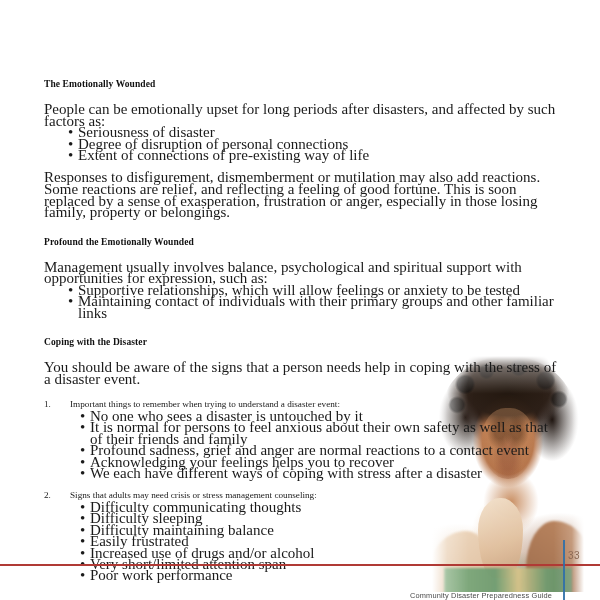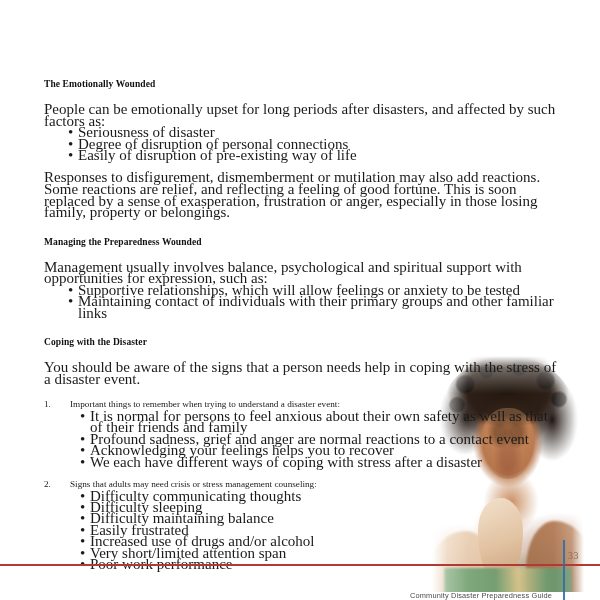--- a/index.html
+++ b/index.html
@@ -245,21 +245,21 @@
     font-family: "Liberation Sans", sans-serif;
     font-size: 7.4px;
     letter-spacing: .15px;
     color: #4a4a4a;
     white-space: nowrap;
   }
   .page-number {
     position: absolute;
     left: 568px;
     top: 550px;
-    font-family: Liberation Serif, serif;
+    font-family: Liberation Sans, sans-serif;
     font-size: 10px;
     color: #8c6a55;
     letter-spacing: .5px;
   }
 </style>
 </head>
 <body>
 
 <div class="page">
 
@@ -278,30 +278,30 @@
   <div class="content">
 
     <h2 class="section-heading">The Emotionally Wounded</h2>
     <div class="gap-l"></div>
 
     <p class="para">People can be emotionally upset for long periods after disasters, and affected by such factors as:</p>
 
     <ul class="bullets indented">
       <li>Seriousness of disaster</li>
       <li>Degree of disruption of personal connections</li>
-      <li>Easily of disruption of pre-existing way of life</li>
+      <li>Extent of connections of pre-existing way of life</li>
     </ul>
 
     <div class="gap-m"></div>
 
     <p class="para">Responses to disfigurement, dismemberment or mutilation may also add reactions. Some reactions are relief, and reflecting a feeling of good fortune. This is soon replaced by a sense of exasperation, frustration or anger, especially in those losing family, property or belongings.</p>
 
     <div class="gap-xl"></div>
 
-    <h2 class="section-heading">Managing the Preparedness Wounded</h2>
+    <h2 class="section-heading">Profound the Emotionally Wounded</h2>
     <div class="gap-l"></div>
 
     <p class="para">Management usually involves balance, psychological and spiritual support with opportunities for expression, such as:</p>
 
     <ul class="bullets indented">
       <li>Supportive relationships, which will allow feelings or anxiety to be tested</li>
       <li>Maintaining contact of individuals with their primary groups and other familiar links</li>
     </ul>
 
     <div class="gap-xl"></div>
@@ -312,20 +312,21 @@
     <p class="para">You should be aware of the signs that a person needs help in coping with the stress of a disaster event.</p>
 
     <div class="gap-l"></div>
 
     <ol class="numbered">
 
       <li>
         <span class="num">1.</span>
         <span class="lead">Important things to remember when trying to understand a disaster event:</span>
         <ul class="bullets">
+          <li>No one who sees a disaster is untouched by it</li>
           <li>It is normal for persons to feel anxious about their own safety as well as that of their friends and family</li>
           <li>Profound sadness, grief and anger are normal reactions to a contact event</li>
           <li>Acknowledging your feelings helps you to recover</li>
           <li>We each have different ways of coping with stress after a disaster</li>
         </ul>
       </li>
 
       <div class="gap-m"></div>
 
       <li>

